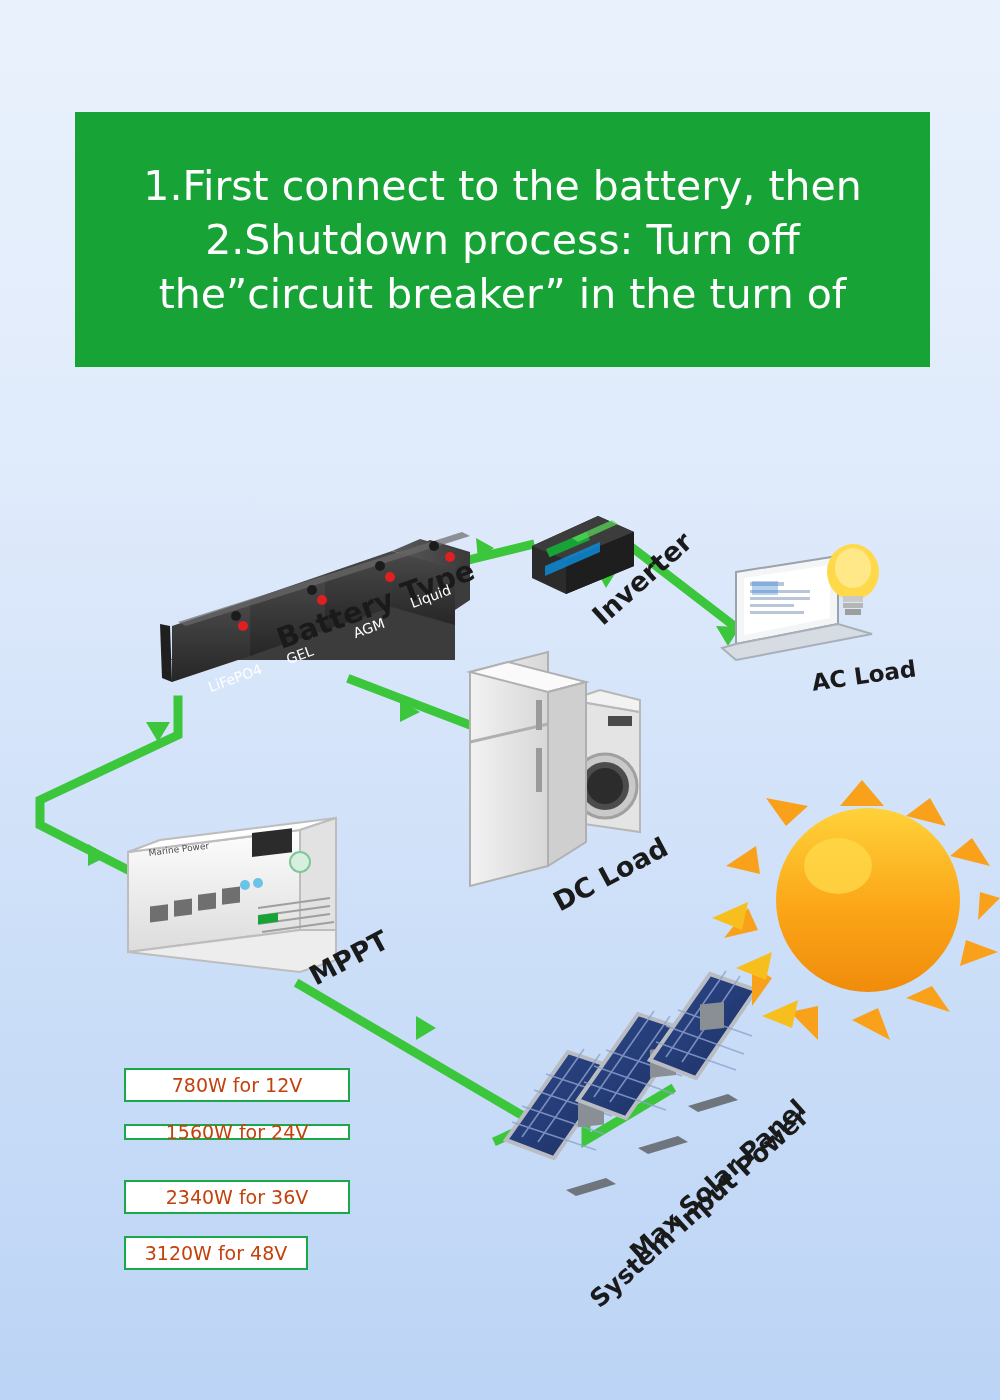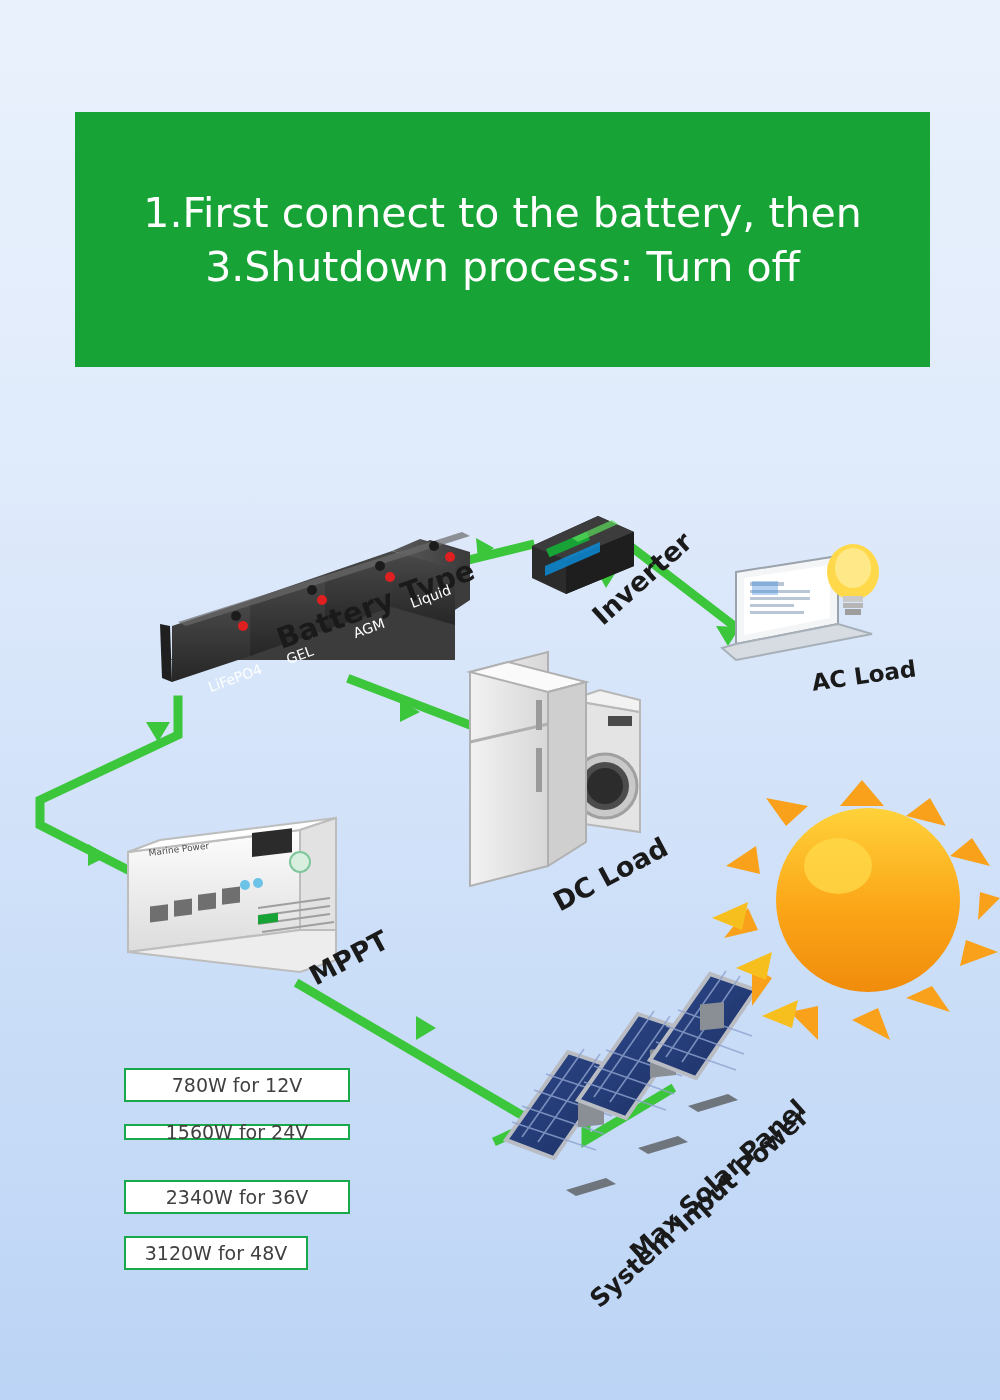--- a/index.html
+++ b/index.html
@@ -25,32 +25,33 @@
   #notice .l4{font-size:41px;}
   
   .lbl{
     position:absolute;color:#1a1a1a;font-weight:bold;white-space:nowrap;
     font-family:"DejaVu Sans", sans-serif;
   }
   
   .pwr{
     position:absolute;border:2px solid #19a94a;background:#ffffff;
     display:flex;align-items:center;justify-content:center;
-    font-size:19px;color:#404040;font-family:"DejaVu Sans", sans-serif;
+    font-size:19px;color:#c2410c;font-family:"DejaVu Sans", sans-serif;
     box-sizing:border-box;
   }
   
   .bat-txt{position:absolute;color:#fff;font-size:13px;font-family:"DejaVu Sans", sans-serif;white-space:nowrap;}
 </style>
 </head>
 <body>
 
 <div id="notice">
   <div class="line l1">1.First connect to the battery, then</div>
-  <div class="line l3">3.Shutdown process: Turn off</div>
+  <div class="line l3">2.Shutdown process: Turn off</div>
+  <div class="line l4">the”circuit breaker” in the turn of</div>
 </div>
 
 <svg class="layer" viewBox="0 0 1000 1400" xmlns="http://www.w3.org/2000/svg">
   <defs>
     <linearGradient id="sunGrad" x1="0" y1="0" x2="0" y2="1">
       <stop offset="0%" stop-color="#ffd23a"></stop>
       <stop offset="55%" stop-color="#fba517"></stop>
       <stop offset="100%" stop-color="#f08c0c"></stop>
     </linearGradient>
     <linearGradient id="batTop" x1="0" y1="0" x2="1" y2="0">

